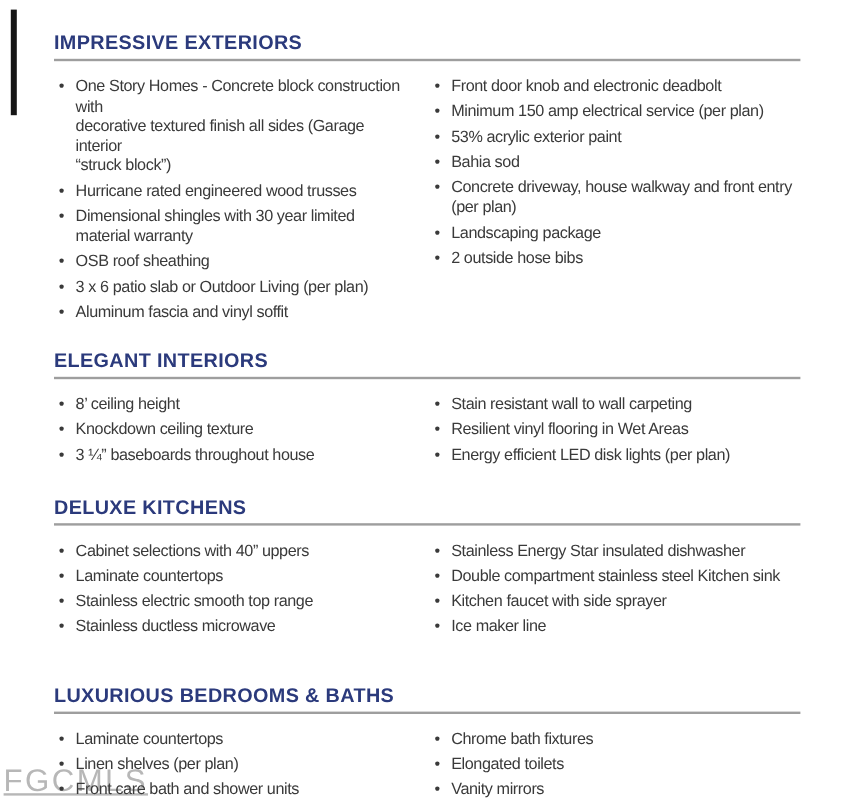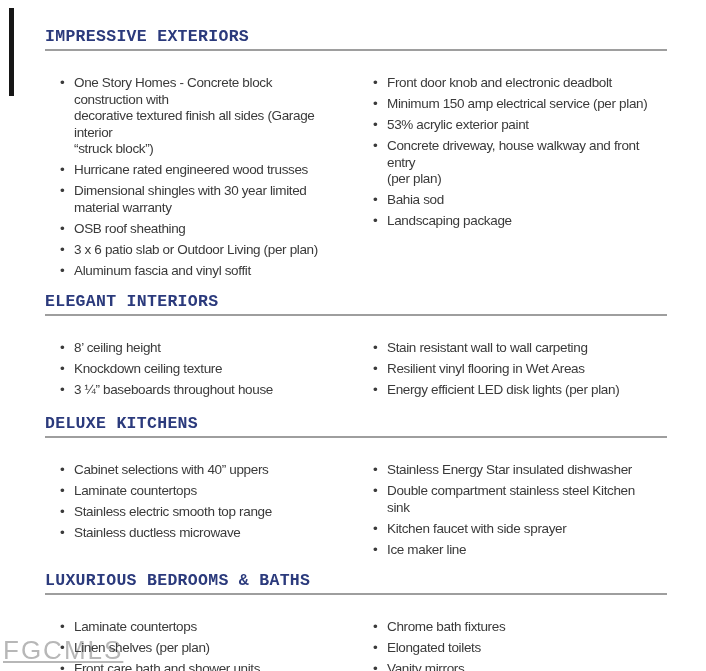--- a/index.html
+++ b/index.html
@@ -14,30 +14,29 @@
     background:#161616;
   }
   section.sec{
     position:absolute;left:45px;width:622px;
   }
   h2.sec-title{
     margin:0;padding:0;
     font-size:16.5px;font-weight:bold;letter-spacing:.3px;
     color:#2b3a7c;
     line-height:19px;
-    font-family:Liberation Mono, monospace;
   }
   .rule{
     height:2px;background:#9e9e9e;margin-top:3px;margin-bottom:9px;
   }
   .cols{
     display:grid;grid-template-columns:300px 307px;column-gap:13px;
   }
   ul.flist{
-    list-style:none;margin:15px;padding:0;
+    list-style:none;margin:4px;padding:0;
   }
   ul.flist li{
     position:relative;padding-left:14px;margin:0 0 4.5px 0;
     font-size:13.5px;line-height:16.5px;letter-spacing:-0.35px;
     color:#3a3a3a;
     white-space:pre-line;
   }
   ul.flist li::before{
     content:"\2022";
     position:absolute;left:0;top:0;
@@ -69,24 +68,25 @@
           <li>Dimensional shingles with 30 year limited
 material warranty</li>
           <li>OSB roof sheathing</li>
           <li>3 x 6 patio slab or Outdoor Living (per plan)</li>
           <li>Aluminum fascia and vinyl soffit</li>
         </ul>
         <ul class="flist">
           <li>Front door knob and electronic deadbolt</li>
           <li>Minimum 150 amp electrical service (per plan)</li>
           <li>53% acrylic exterior paint</li>
+          <li>Bahia sod</li>
           <li>Concrete driveway, house walkway and front entry
 (per plan)</li>
-          <li>Bahia sod</li>
           <li>Landscaping package</li>
+          <li>2 outside hose bibs</li>
         </ul>
       </div>
     </section>
     <section class="sec" style="top: 292px;">
       <h2 class="sec-title">ELEGANT INTERIORS</h2>
       <div class="rule"></div>
       <div class="cols">
         <ul class="flist">
           <li>8’ ceiling height</li>
           <li>Knockdown ceiling texture</li>

